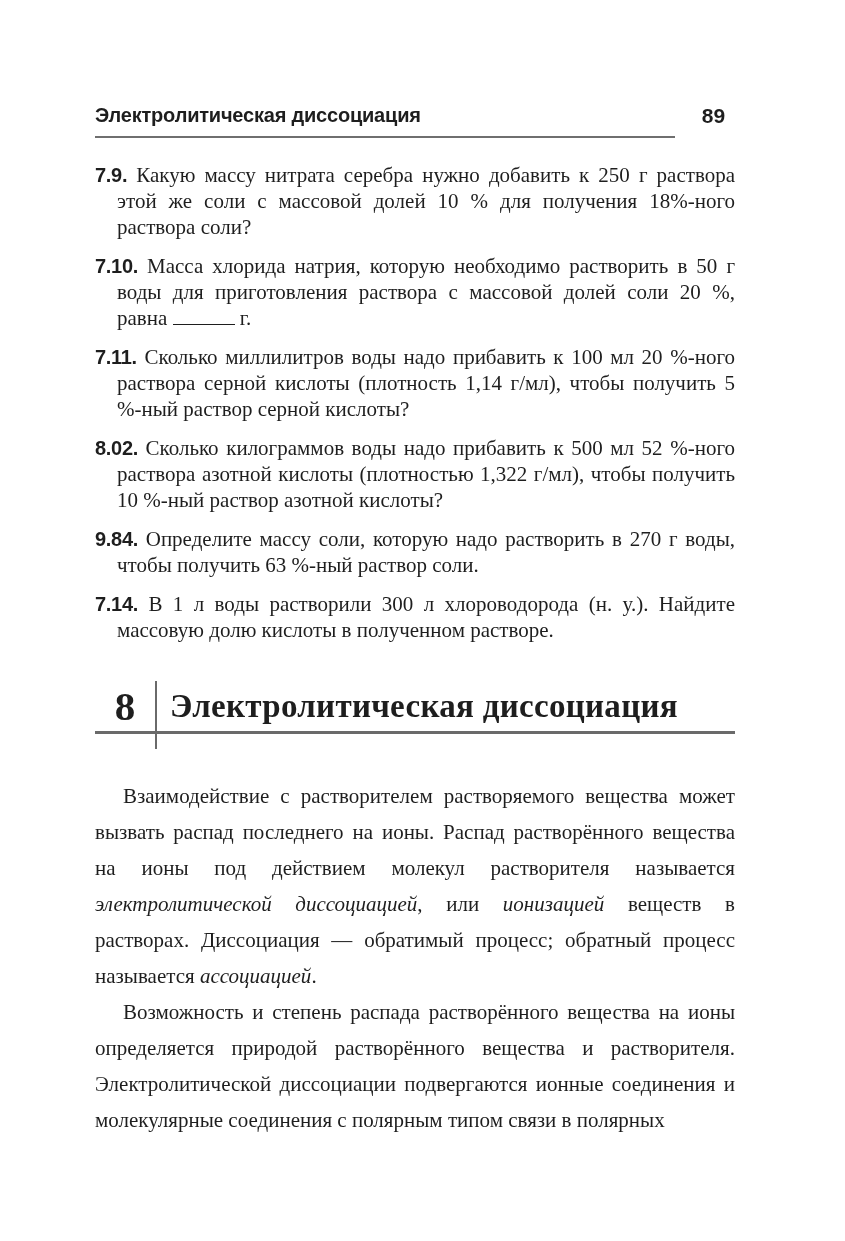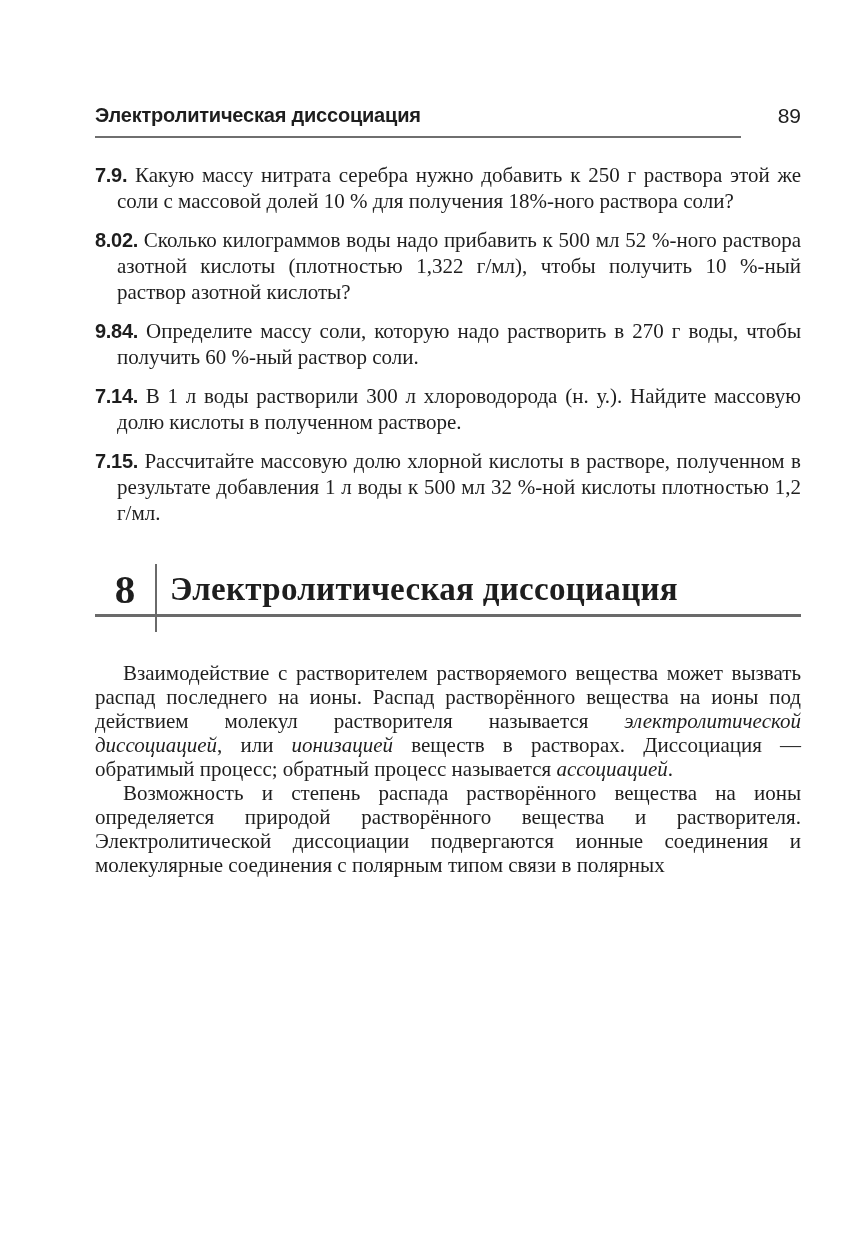--- a/index.html
+++ b/index.html
@@ -6,40 +6,40 @@
   body {
     width: 845px; height: 1241px;
     background: #ffffff;
     color: #1e1e1e;
     font-family: "Liberation Serif", serif;
     overflow: hidden;
   }
   .page {
     box-sizing: border-box;
     width: 845px; height: 1241px;
-    padding: 104px 44px 0 95px;
+    padding: 104px 110px 0 95px;
   }
 
   
   .pagehead { display: flex; align-items: flex-start; }
   .pagehead-left {
     flex: 1;
     font-family: "Liberation Sans", sans-serif;
     font-weight: bold;
     font-size: 20px;
     letter-spacing: -0.2px;
     padding-bottom: 9px;
     border-bottom: 2.5px solid #6f6f6f;
   }
   .pagehead-num {
     width: 43px;
     margin-left: 17px;
-    text-align: right;
+    text-align: center;
     font-family: "Liberation Sans", sans-serif;
-    font-weight: normal;
+    font-weight: bold;
     font-size: 21px;
   }
 
   
   .problems {
     list-style: none;
     margin: 24px 0 0 0;
     padding: 0;
   }
   .problem {
@@ -93,21 +93,21 @@
     font-weight: bold;
     letter-spacing: 0.3px;
     white-space: nowrap;
   }
 
   
   .intro { margin-top: 44px; }
   .intro p {
     margin: 0;
     font-size: 21px;
-    line-height: 24px;
+    line-height: 36px;
     text-align: justify;
     text-indent: 28px;
   }
   .seg-italic { font-style: italic; }
 </style>
 </head>
 <body>
 
 <div class="page">
 
@@ -116,41 +116,47 @@
     <div class="pagehead-num">89</div>
   </div>
 
   <ul class="problems">
 
     <li class="problem">
       <span class="pnum">7.9.</span>
       <span>Какую массу нитрата серебра нужно добавить к 250 г раствора этой же соли с массовой долей 10 % для получения 18%-ного раствора соли?</span>
     </li>
 
+    <li class="problem">
+      <span class="pnum">7.10.</span>
+      <span>Масса хлорида натрия, которую необходимо растворить в 50 г воды для приготовления раствора с массовой долей соли 20 %, равна</span>
+      <span class="blank-line"></span>
+      <span>г.</span>
+    </li>
 
+    <li class="problem">
+      <span class="pnum">7.11.</span>
+      <span>Сколько миллилитров воды надо прибавить к 100 мл 20 %-ного раствора серной кислоты (плотность 1,14 г/мл), чтобы получить 5 %-ный раствор серной кислоты?</span>
+    </li>
 
     <li class="problem">
       <span class="pnum">8.02.</span>
       <span>Сколько килограммов воды надо прибавить к 500 мл 52 %-ного раствора азотной кислоты (плотностью 1,322 г/мл), чтобы получить 10 %-ный раствор азотной кислоты?</span>
     </li>
 
     <li class="problem">
       <span class="pnum">9.84.</span>
-      <span>Определите массу соли, которую надо растворить в 270 г воды, чтобы получить 60 %-ный раствор соли.</span>
+      <span>Определите массу соли, которую надо растворить в 270 г воды, чтобы получить 63 %-ный раствор соли.</span>
     </li>
 
     <li class="problem">
       <span class="pnum">7.14.</span>
       <span>В 1 л воды растворили 300 л хлороводорода (н. у.). Найдите массовую долю кислоты в полученном растворе.</span>
     </li>
 
-    <li class="problem">
-      <span class="pnum">7.15.</span>
-      <span>Рассчитайте массовую долю хлорной кислоты в растворе, полученном в результате добавления 1 л воды к 500 мл 32 %-ной кислоты плотностью 1,2 г/мл.</span>
-    </li>
 
   </ul>
 
   <div class="chapter">
     <div class="chapter-num">8</div>
     <div class="chapter-divider"></div>
     <div class="chapter-title">Электролитическая диссоциация</div>
   </div>
 
   <div class="intro">

